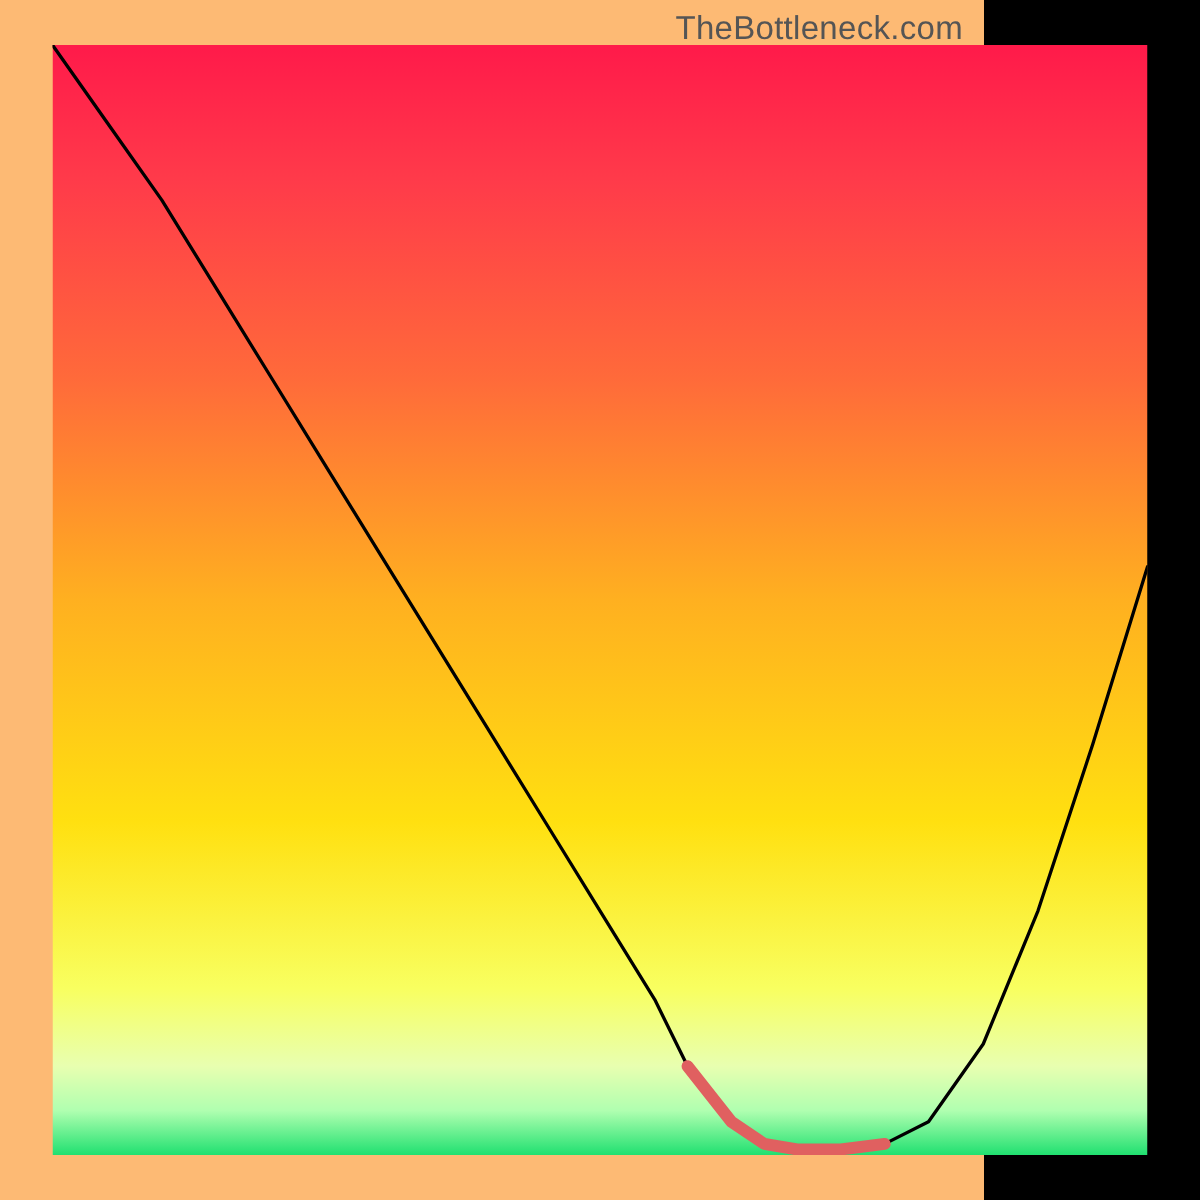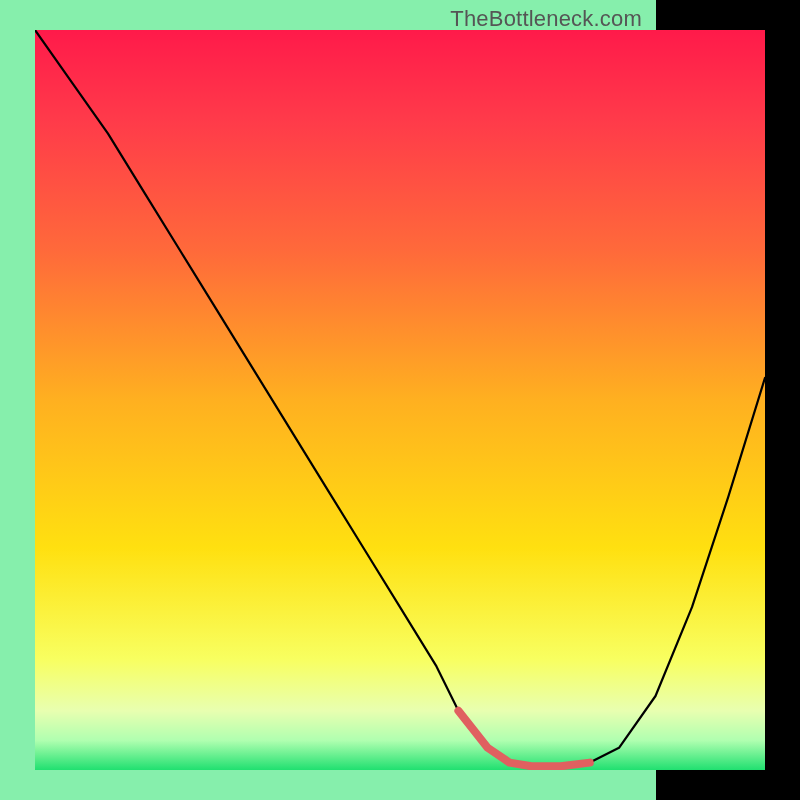--- a/index.html
+++ b/index.html
@@ -8,21 +8,21 @@
     width: 800px;
     height: 800px;
     background: #000;
     font-family: Arial, Helvetica, sans-serif;
     overflow: hidden;
   }
   .container {
     position: relative;
     width: 656px;
     height: 800px;
-    background: #86efac;
+    background: #fdba74;
   }
   .watermark {
     position: absolute;
     top: 6px;
     right: 14px;
     color: #555;
     font-size: 22px;
     font-weight: 500;
     z-index: 10;
     letter-spacing: 0.2px;

